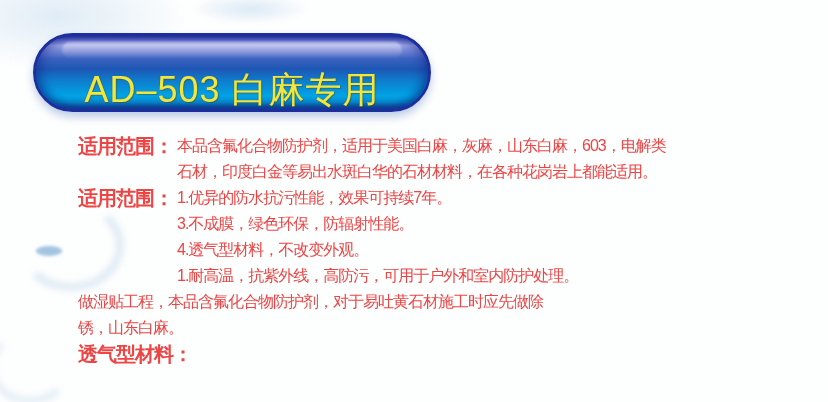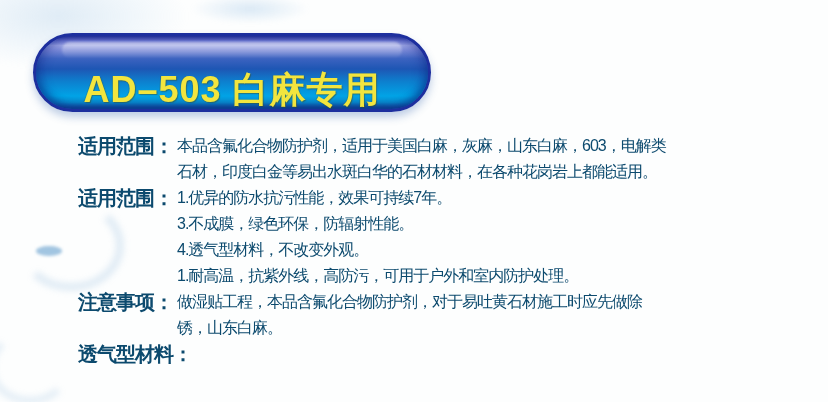--- a/index.html
+++ b/index.html
@@ -65,31 +65,31 @@
   }
   .pill-gloss{
     position:absolute;left:26px;right:26px;top:6px;height:16px;
     border-radius:10px;
     background:linear-gradient(180deg, rgba(255,255,255,0.45), rgba(255,255,255,0.02));
     filter:blur(1px);
   }
   .pill-title{
     position:relative;
     color:#f2e53e;
-    font-size:36px;font-weight:bold;
+    font-size:36px;font-weight:normal;
     letter-spacing:1px;
     padding-top:4px;
     text-shadow:1px 1px 1px rgba(70,70,10,0.45), -1px 0 0 rgba(70,90,30,0.25);
     white-space:nowrap;
     margin-top:32px;
   }
   
   .spec-list{
     position:absolute;left:78px;top:133px;right:6px;
-    color:#0c4a6e;
+    color:#ef4444;
   }
   .row{display:grid;grid-template-columns:99px 1fr;}
   .label{
     font-weight:bold;
     font-size:20px;line-height:26px;
     letter-spacing:-1px;
     white-space:nowrap;
   }
   .content{min-width:0;}
   .line{
@@ -125,21 +125,20 @@
       <div class="row">
         <div class="label">适用范围：</div>
         <div class="content">
           <div class="line">1.优异的防水抗污性能，效果可持续7年。</div>
           <div class="line">3.不成膜，绿色环保，防辐射性能。</div>
           <div class="line">4.透气型材料，不改变外观。</div>
           <div class="line">1.耐高温，抗紫外线，高防污，可用于户外和室内防护处理。</div>
         </div>
       </div>
       <div class="row">
-        <div class="label">注意事项：</div>
         <div class="content">
           <div class="line">做湿贴工程，本品含氟化合物防护剂，对于易吐黄石材施工时应先做除</div>
           <div class="line">锈，山东白麻。</div>
         </div>
       </div>
       <div class="row">
         <div class="label">透气型材料：</div>
       </div>
     </div>
 

